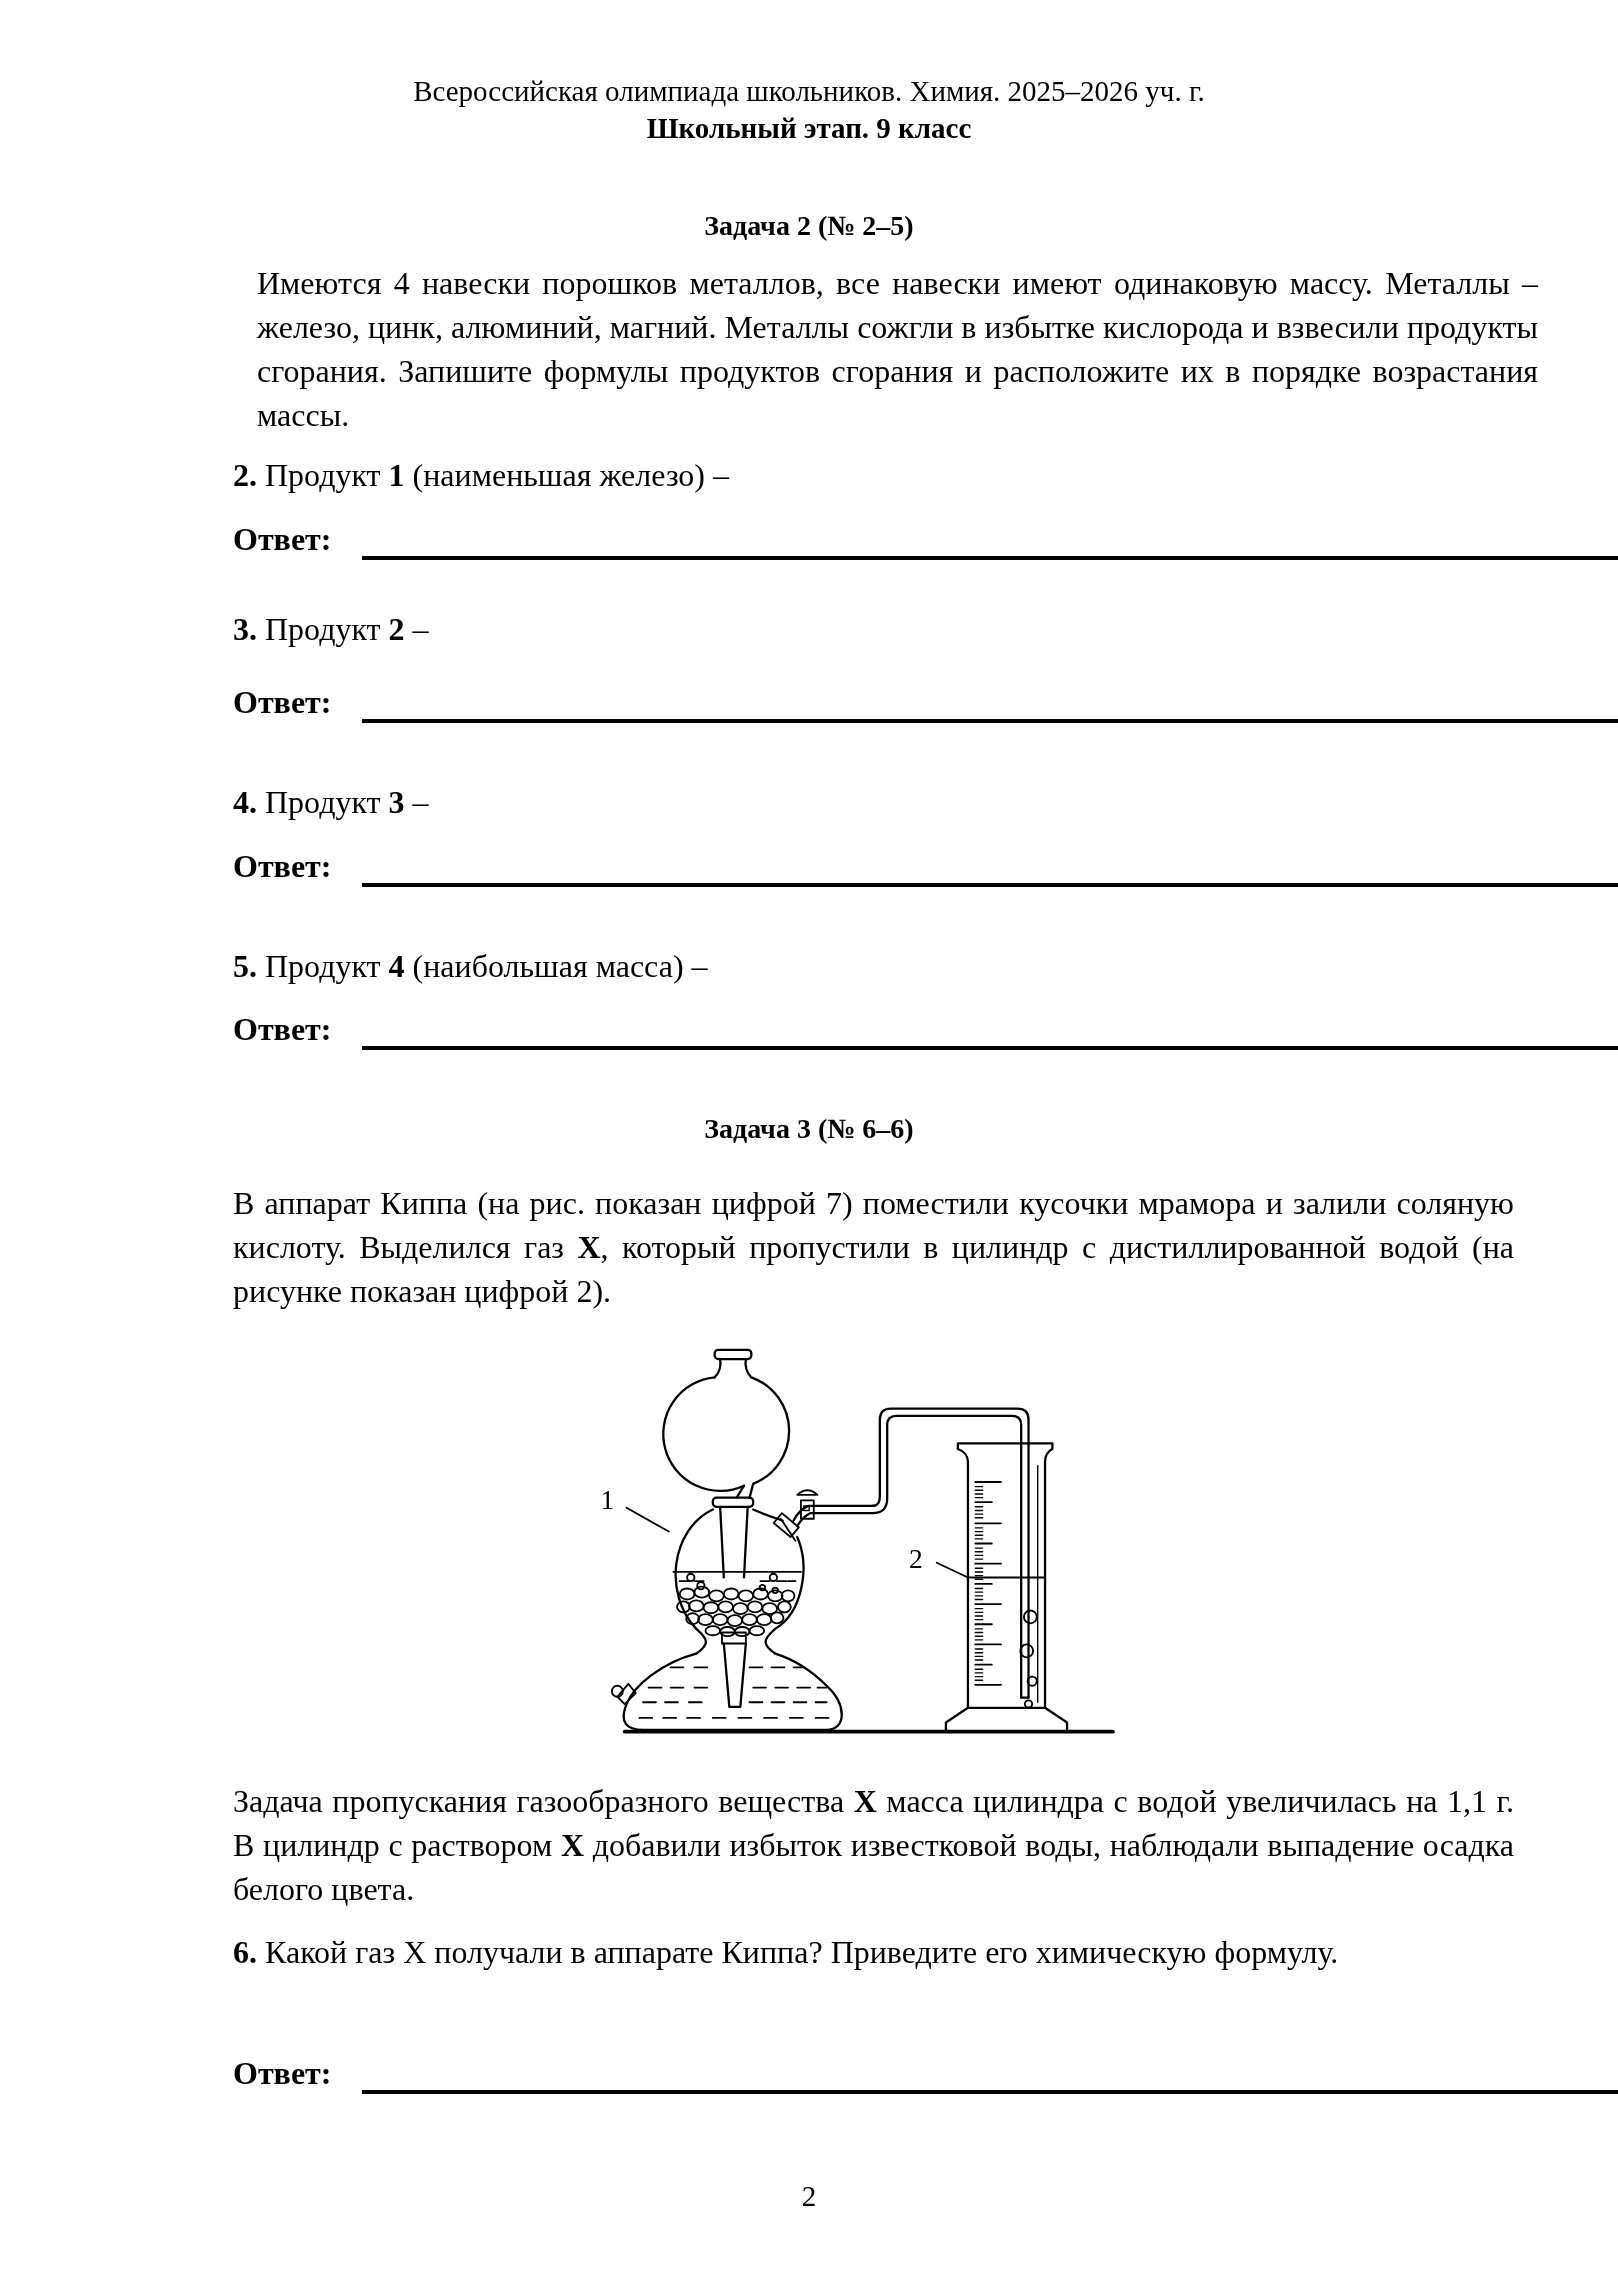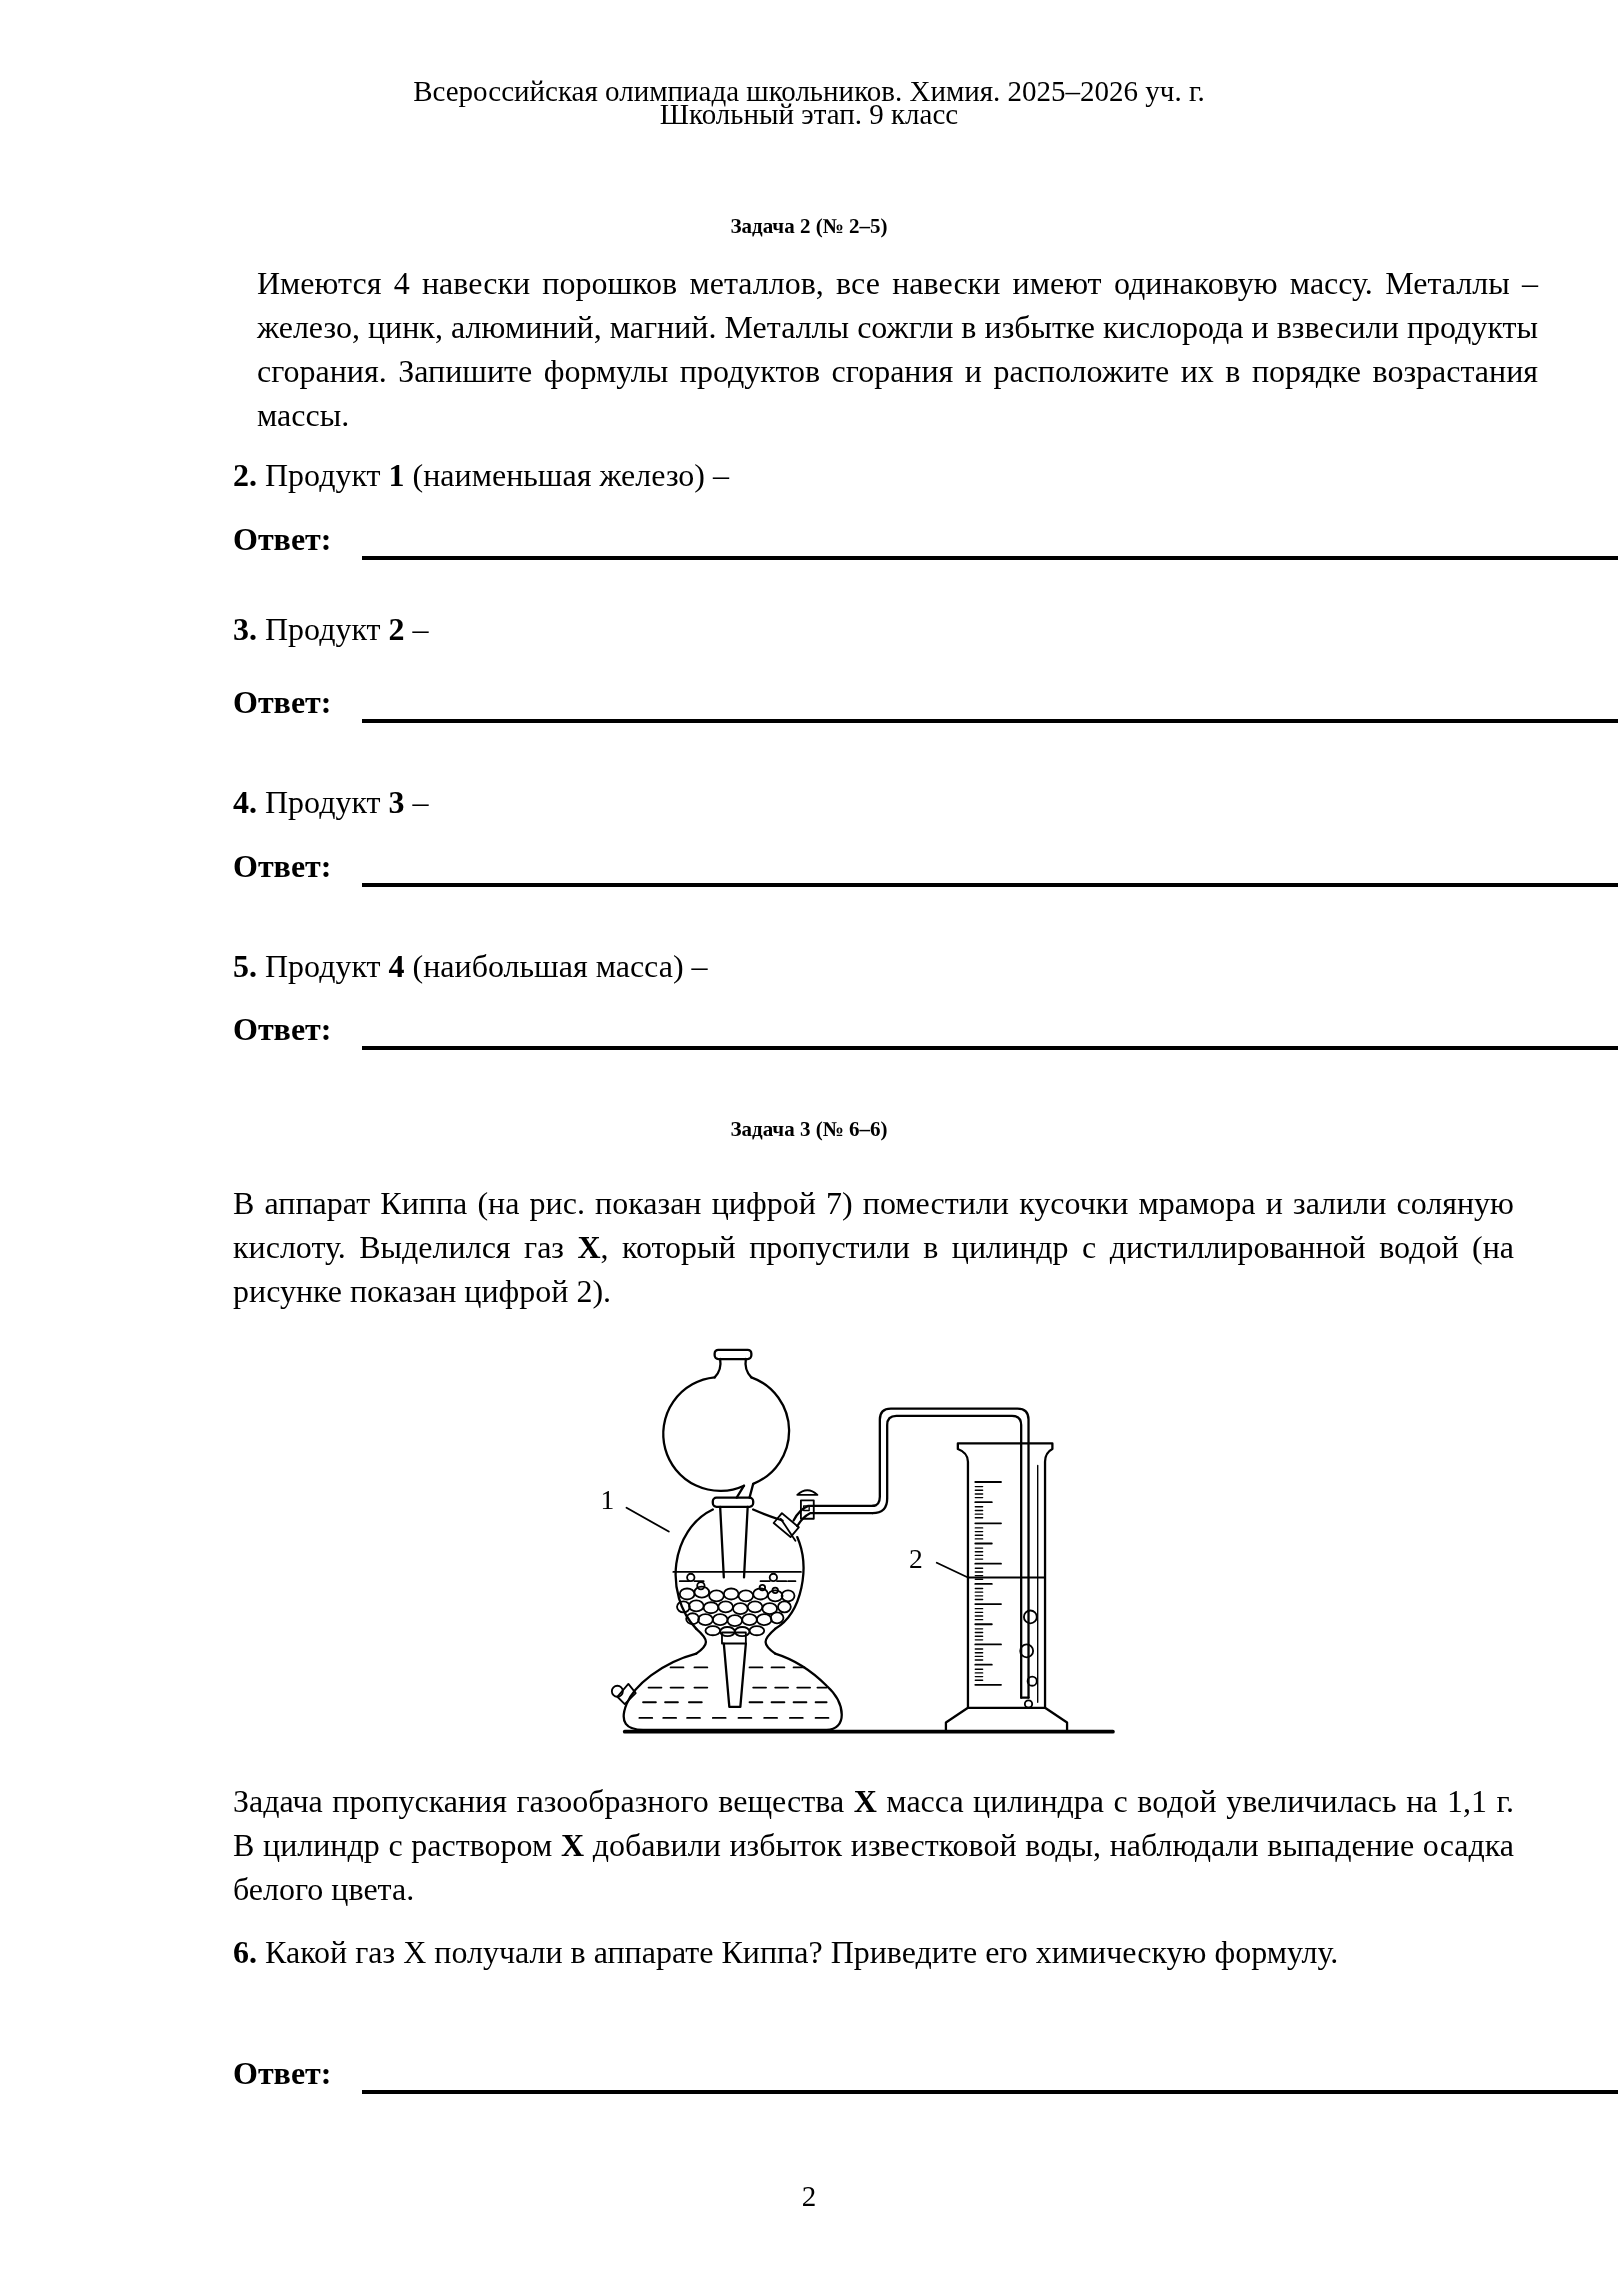--- a/index.html
+++ b/index.html
@@ -1,36 +1,36 @@
 <!DOCTYPE html>
 <html style="font-size:14.7px"><head>
 <meta charset="utf-8">
 <style>
   html, body { margin: 0; padding: 0; background: #ffffff; }
   body { width: 1618px; height: 2288px; position: relative; overflow: hidden;
          font-family: "Liberation Serif", "DejaVu Serif", serif; color: #000; }
   .abs { position: absolute; }
   .hdr { left: 0; width: 1618px; text-align: center; font-size: 29px; line-height: 37px; }
-  .title { left: 0; width: 1618px; text-align: center; font-size: 21px; font-weight: bold; line-height: 40px; }
+  .title { left: 0; width: 1618px; text-align: center; font-size: 28px; font-weight: bold; line-height: 40px; }
   .para { left: 233px; width: 1281px; font-size: 32px; line-height: 44px; text-align: justify; text-align-last: left; }
   .qline { left: 233px; font-size: 32px; line-height: 40px; white-space: nowrap; }
   .b { font-weight: bold; }
   .answer { left: 233px; width: 1304px; height: 46px; font-size: 32px; line-height: 40px; }
   .answer .lbl { position: absolute; left: 0; top: 0; font-weight: bold; }
   .answer .line { position: absolute; left: 129px; width: 1313px; top: 37px; height: 3.7px; background: #000; }
   .answer input { position: absolute; left: 129px; top: 0; width: 1313px; height: 37px; border: none;
                   background: transparent; font-family: "Liberation Serif", serif; font-size: 29px; outline: none; }
   .pagenum { left: 0; width: 1618px; text-align: center; font-size: 29px; line-height: 37px; }
   .figure { left: 606px; top: 1337px; width: 533px; height: 413px; }
 </style>
 </head>
 <body>
 
 <div class="abs hdr" style="top:73px;">Всероссийская олимпиада школьников. Химия. 2025–2026 уч. г.</div>
-<div class="abs hdr" style="top:96px;">Школьный этап. 9 класс</div>
+<div class="abs hdr" style="top:110px;font-weight:bold;">Школьный этап. 9 класс</div>
 
 <div class="abs title" style="top:206px;">Задача 2 (№ 2–5)</div>
 <div class="abs para" style="top:261px;margin-left:24px;">Имеются 4 навески порошков металлов, все навески имеют одинаковую массу. Металлы – железо, цинк, алюминий, магний. Металлы сожгли в избытке кислорода и взвесили продукты сгорания. Запишите формулы продуктов сгорания и расположите их в порядке возрастания массы.</div>
 
 <div class="abs qline" style="top:455px;">
   <span class="b">2.</span><span> Продукт </span><span class="b">1</span><span> (наименьшая железо) –</span>
 </div>
 <div class="abs answer" style="top:519px;">
   <span class="lbl">Ответ:</span>
   <div class="line"></div>

